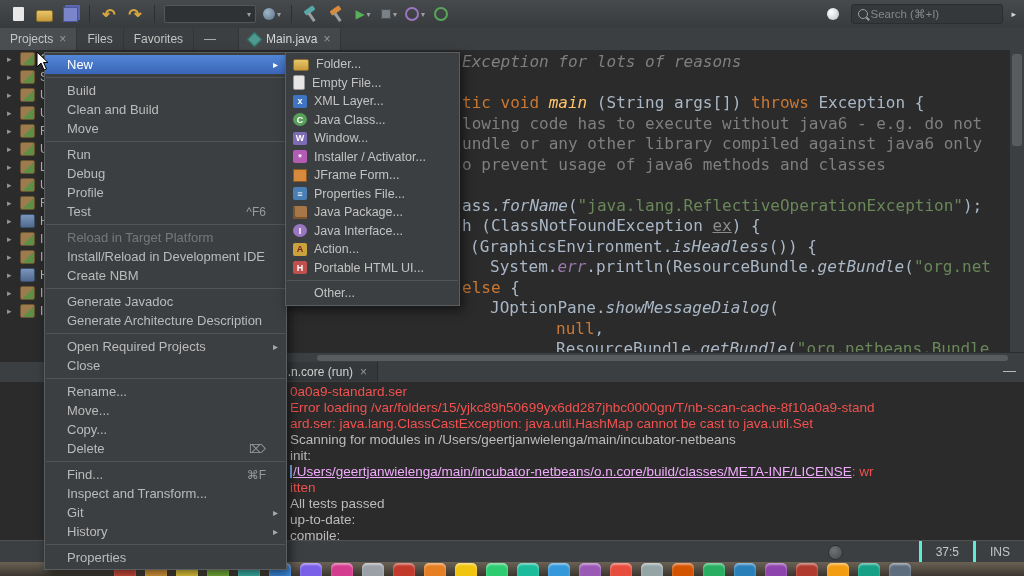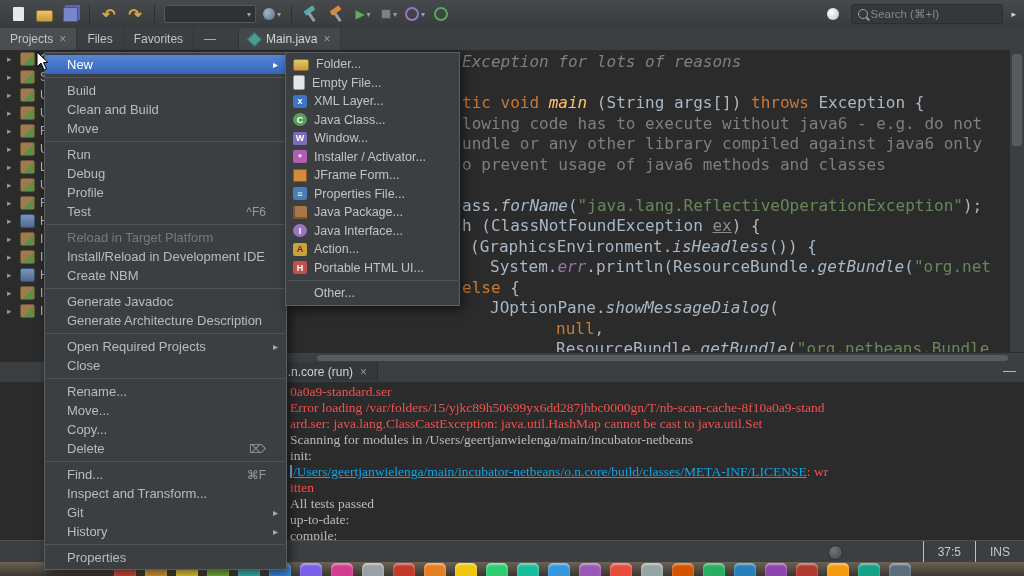--- a/index.html
+++ b/index.html
@@ -72,30 +72,30 @@
   .vthumb{position:absolute;top:4px;left:2px;right:2px;height:92px;background:#595c5e;border-radius:3px;}
   .hscroll{position:absolute;left:285px;right:0;top:352px;height:10px;background:#3c3f41;border-top:1px solid #2a2c2d;}
   .hthumb{position:absolute;left:32px;right:16px;top:2px;height:6px;background:#595c5e;border-radius:3px;}
 
   
   .out-tabbar{position:absolute;left:0;right:0;top:362px;height:20px;background:#3c3f41;border-bottom:1px solid #2a2c2d;}
   .otab{position:absolute;left:240px;top:0;height:19px;display:flex;align-items:center;gap:7px;padding:0 10px;
         background:#34383a;border-left:1px solid #2a2c2d;border-right:1px solid #2a2c2d;color:#d0d0d0;font-size:12px;}
   .out-min{position:absolute;right:8px;top:1px;color:#c7c7c7;font-size:13px;}
   .output{position:absolute;left:0;right:0;top:382px;height:158px;background:#2b2b2b;overflow:hidden;}
-  .out-line{position:absolute;left:290px;white-space:pre;font-family:Liberation Serif, serif;font-size:13.5px;line-height:16px;}
+  .out-line{position:absolute;left:290px;white-space:pre;font-family:Liberation Sans, sans-serif;font-size:13.5px;line-height:16px;}
   .ot-err{color:#f0524f;}
   .ot-out{color:#bcbcbc;}
-  .ot-link{color:#0ea5e9;text-decoration:underline;}
+  .ot-link{color:#f0abfc;text-decoration:underline;}
   .caret{display:inline-block;width:2px;height:13px;background:#7eaef0;margin-right:1px;vertical-align:-2px;}
 
   
   .statusbar{position:absolute;left:0;right:0;top:540px;height:22px;background:#3c3f41;border-top:1px solid #515151;
              display:flex;align-items:center;justify-content:flex-end;font-size:12px;color:#c7c7c7;}
-  .sb-cell{padding:0 14px;border-left:1px solid #5eead4;height:100%;display:flex;align-items:center;}
+  .sb-cell{padding:0 14px;border-left:3px solid #5eead4;height:100%;display:flex;align-items:center;}
   .sb-notif{position:absolute;left:828px;top:4px;width:13px;height:13px;border-radius:50%;
             background:radial-gradient(circle at 35% 35%,#6f7274,#45484a);border:1px solid #2c2e30;}
 
   
   .dock{position:absolute;left:0;right:0;top:562px;height:14px;background:linear-gradient(#6b6255,#3a362f);
         display:flex;align-items:flex-end;justify-content:center;gap:9px;overflow:hidden;}
   .dock-tile{width:22px;height:20px;border-radius:5px;transform:translateY(7px);flex:0 0 auto;box-shadow:inset 0 2px 2px rgba(255,255,255,.45);}
 
   
   .menu{position:absolute;left:44px;top:52px;width:241px;background:#3c3f41;border:1px solid #5b5e60;

